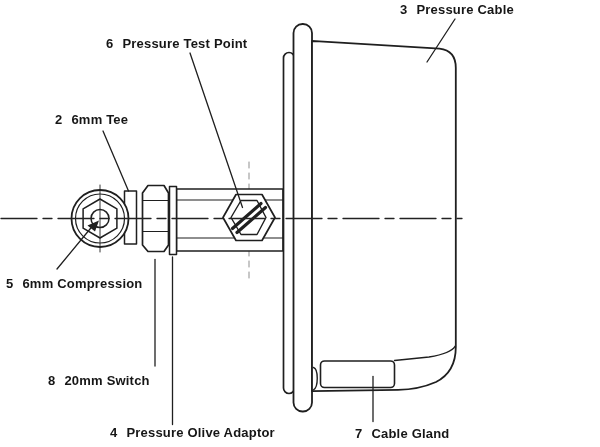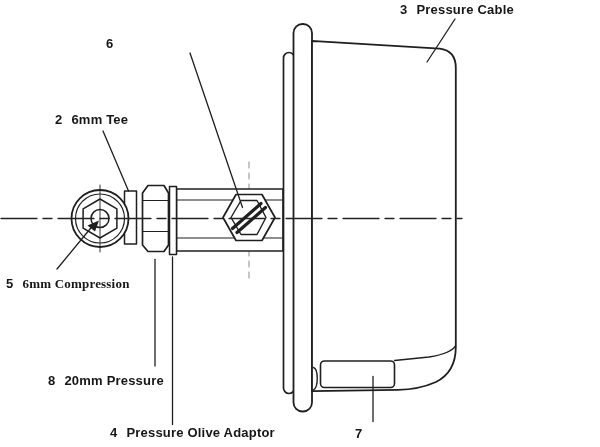--- a/index.html
+++ b/index.html
@@ -29,21 +29,20 @@
     color: #161616;
     letter-spacing: 0.2px;
     line-height: 16px;
     white-space: nowrap;
   }
   .part-label .num {
     margin-right: 9px;
   }
   .part-label .name-multiline {
     white-space: normal;
-    font-family: Liberation Serif, serif;
   }
   .part-label .name-multiline span {
     display: block;
   }
 </style>
 </head>
 <body>
 
 <div class="stage">
 
@@ -103,20 +102,21 @@
       <line x1="57" y1="269" x2="92.5" y2="226"></line>
       <polygon points="99,220.5 95,231.5 87.5,225.5" fill="#1f1f1f" stroke="none"></polygon>
       <line x1="155" y1="259.5" x2="155" y2="366"></line>
       <line x1="172.5" y1="257" x2="172.5" y2="424.5"></line>
       <line x1="373" y1="376.5" x2="373" y2="421.5"></line>
     </g>
   </svg>
 
   <div class="part-label" style="left:106px; top:36px;">
     <span class="num">6</span>
+    <span class="name">Pressure Test Point</span>
   </div>
 
   <div class="part-label" style="left:400px; top:2px;">
     <span class="num">3</span>
     <span class="name">Pressure Cable</span>
   </div>
 
   <div class="part-label" style="left:55px; top:112px;">
     <span class="num">2</span>
     <span class="name">6mm Tee</span>
@@ -124,25 +124,26 @@
 
   <div class="part-label" style="left:6px; top:276px;">
     <span class="num">5</span>
     <span class="name name-multiline">
       <span>6mm Compression</span>
     </span>
   </div>
 
   <div class="part-label" style="left:48px; top:373px;">
     <span class="num">8</span>
-    <span class="name">20mm Pressure</span>
+    <span class="name">20mm Switch</span>
   </div>
 
   <div class="part-label" style="left:110px; top:425px;">
     <span class="num">4</span>
     <span class="name">Pressure Olive Adaptor</span>
   </div>
 
   <div class="part-label" style="left:355px; top:426px;">
     <span class="num">7</span>
+    <span class="name">Cable Gland</span>
   </div>
 
 </div>
 
 </body></html>

